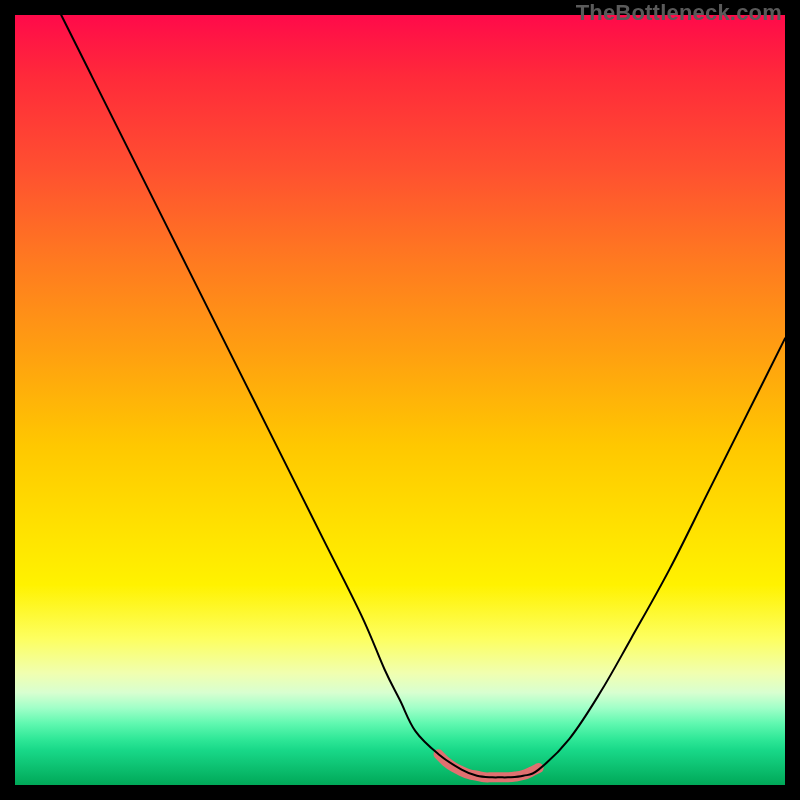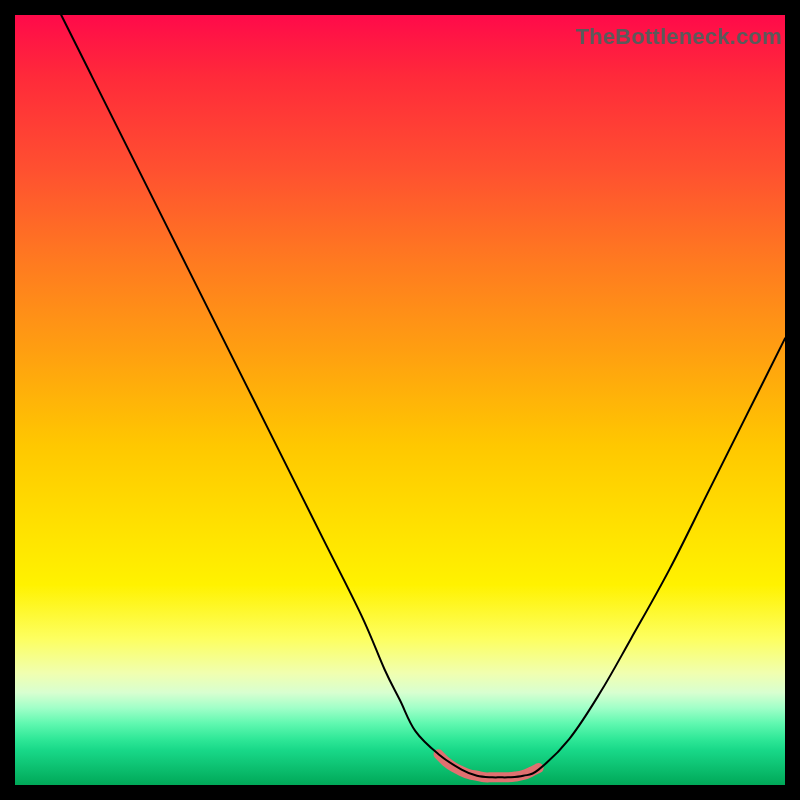--- a/index.html
+++ b/index.html
@@ -39,21 +39,20 @@
   }
   .watermark {
     position: absolute;
     top: 0px;
     right: 18px;
     font-family: Arial, Helvetica, sans-serif;
     font-size: 22px;
     font-weight: 600;
     color: #5a5a5a;
     letter-spacing: 0.2px;
-    margin-top: 24px;
   }
   svg.curve-layer {
     position: absolute;
     left: 0; top: 0;
     width: 770px;
     height: 770px;
     overflow: visible;
   }
 </style>
 </head>

